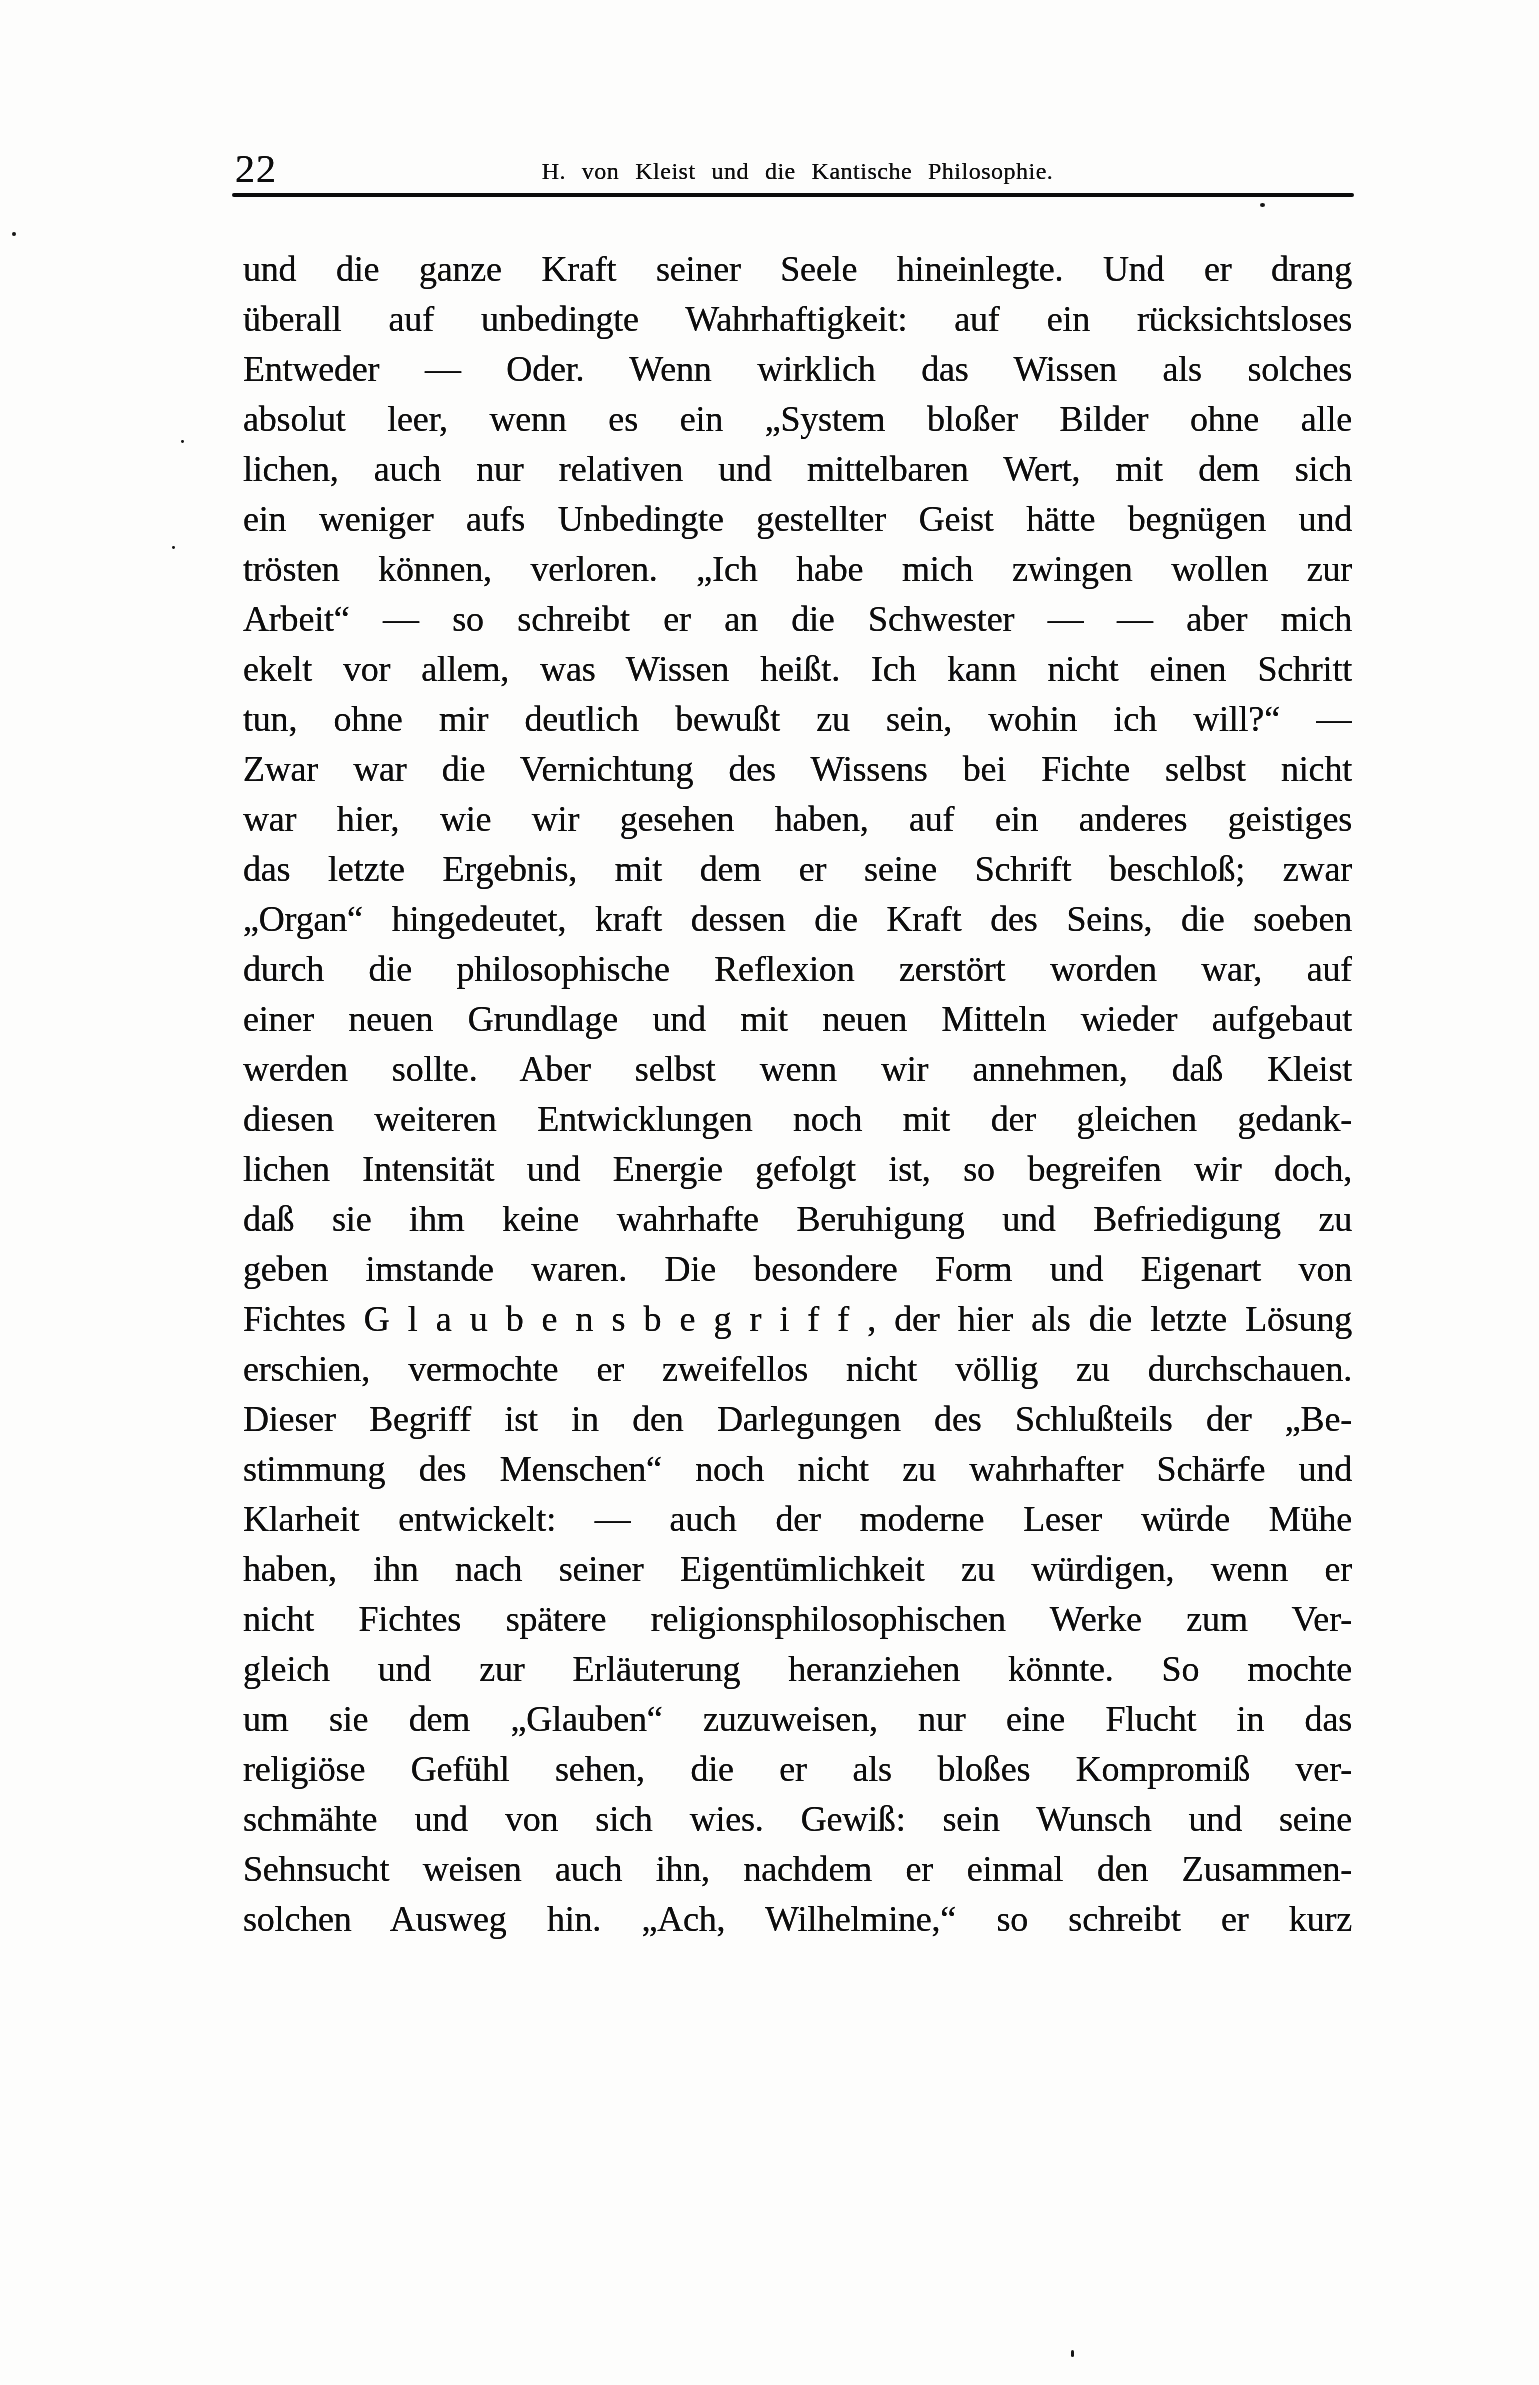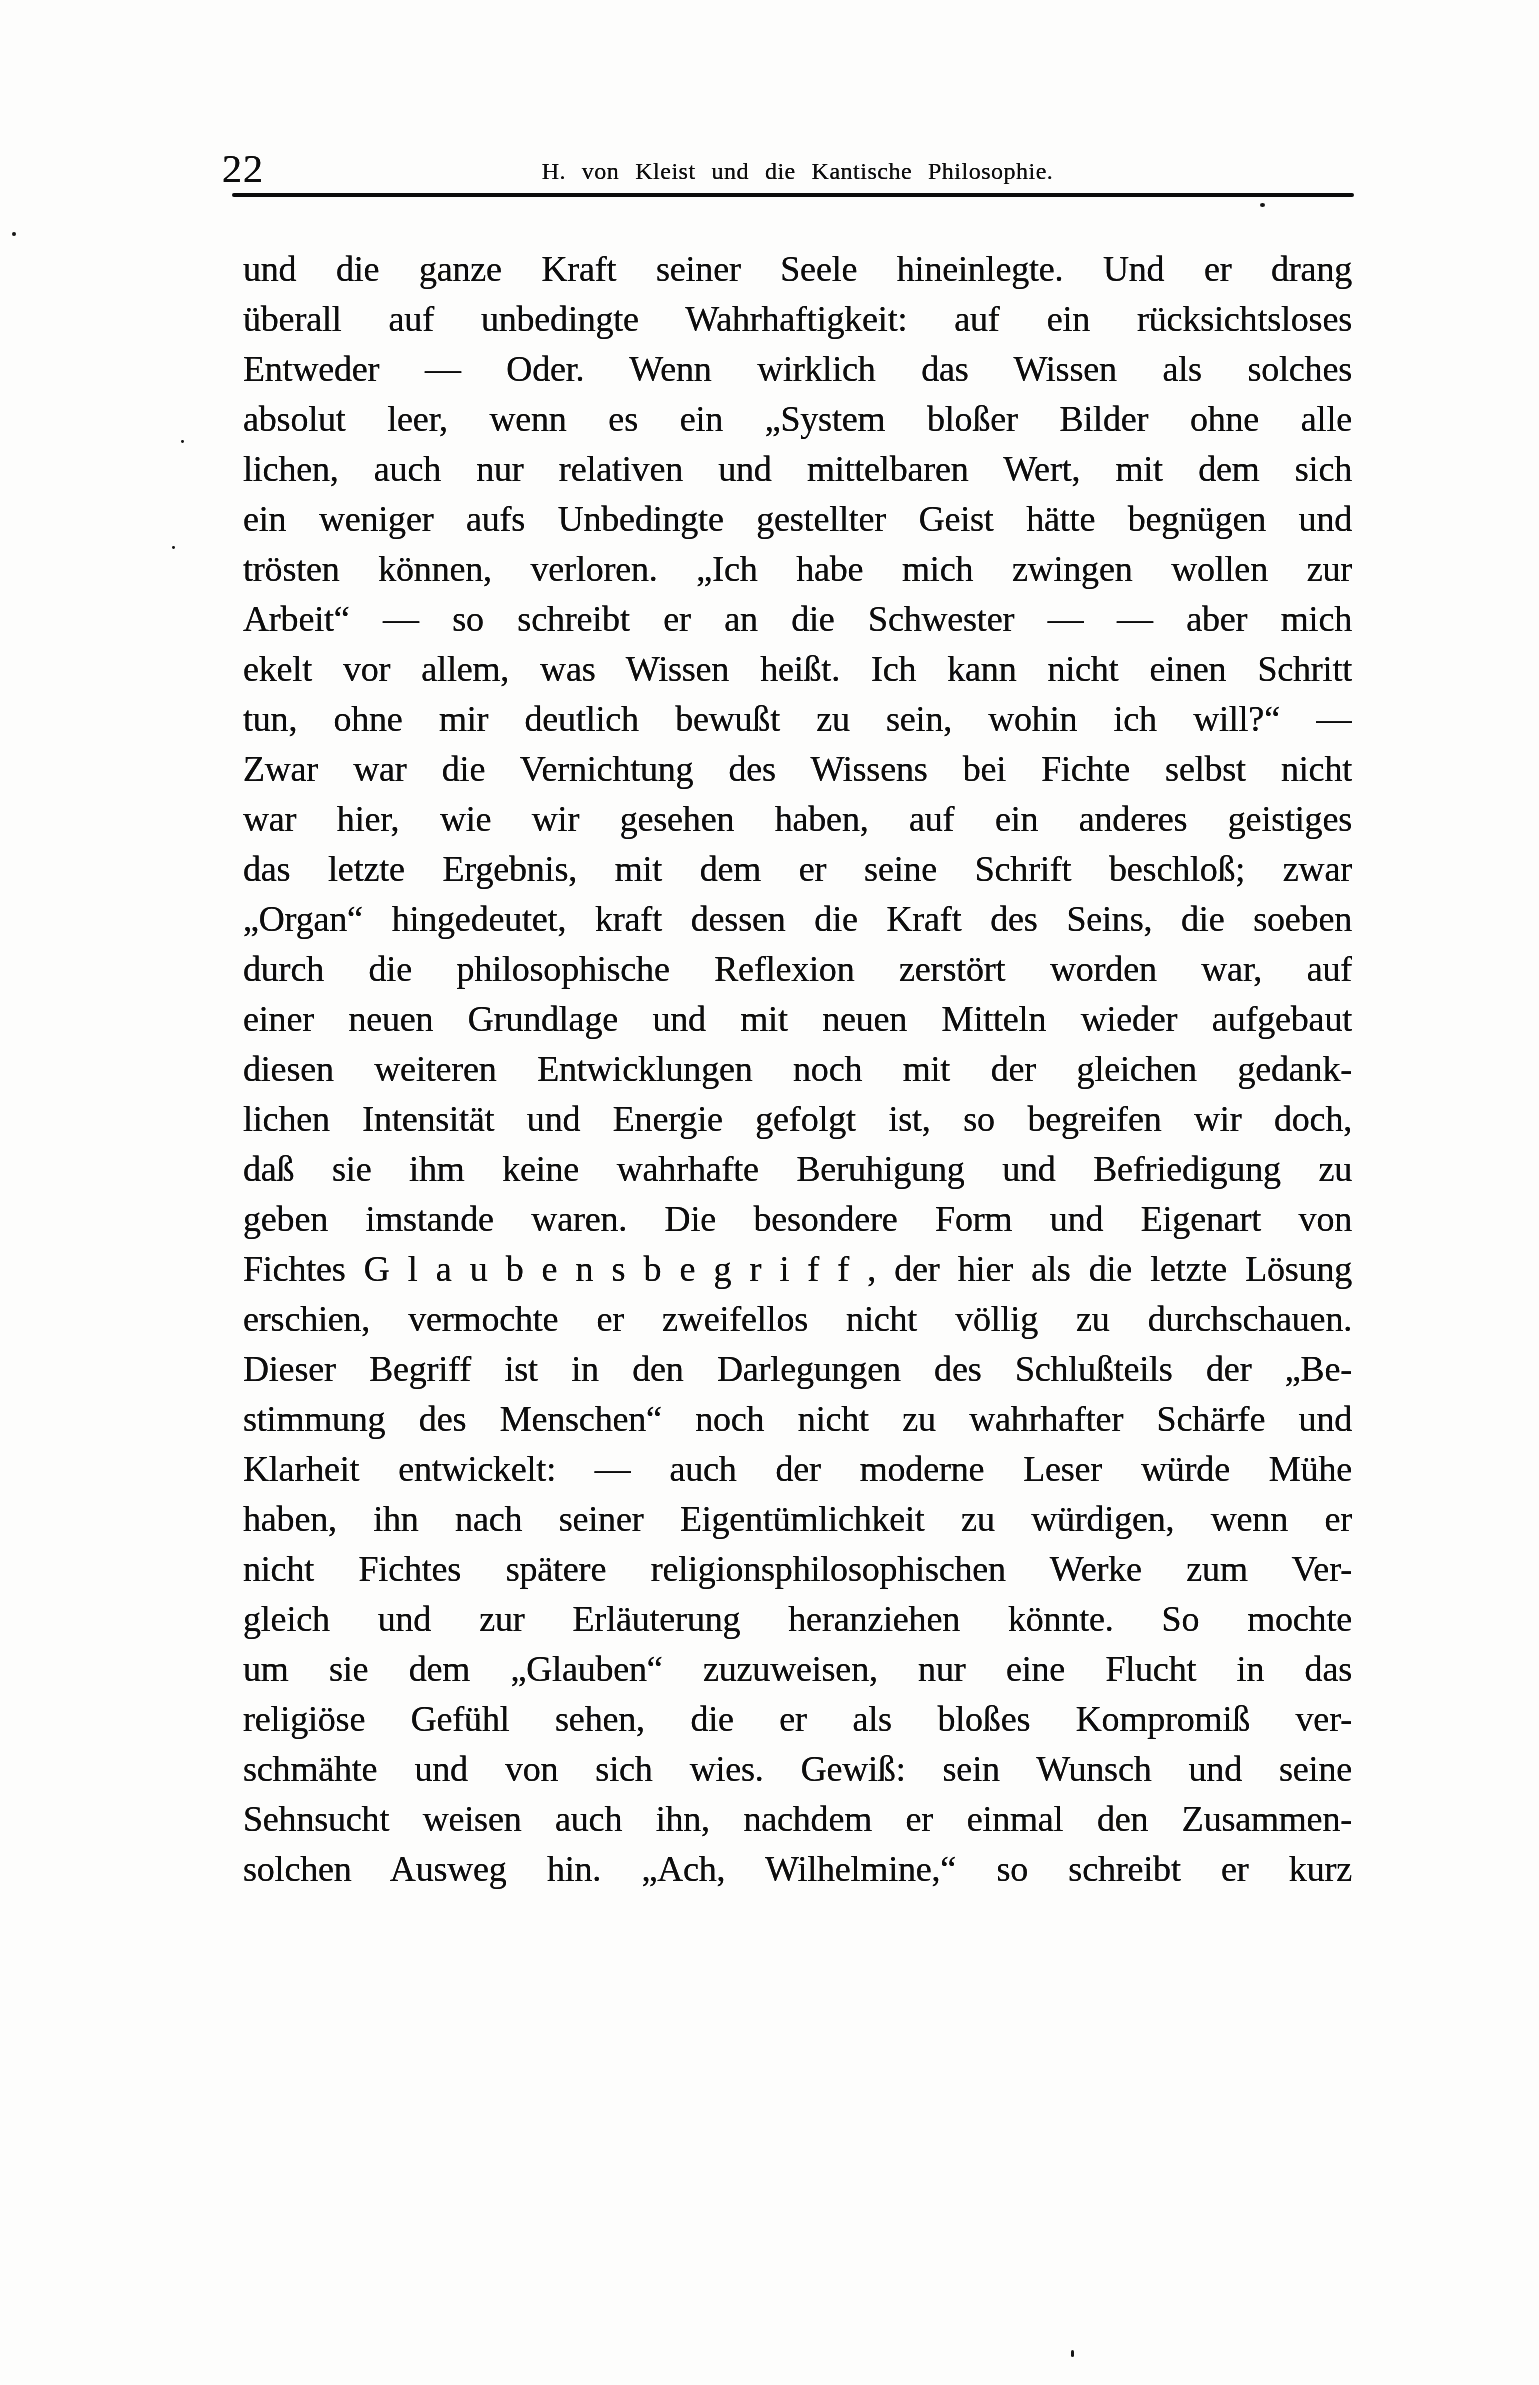--- a/index.html
+++ b/index.html
@@ -11,21 +11,21 @@
     position: relative;
     width: 1540px;
     height: 2385px;
     background: #fdfdfc;
     overflow: hidden;
     font-family: "Liberation Serif", "DejaVu Serif", serif;
     color: #0d0d0d;
   }
   .pagenum {
     position: absolute;
-    left: 222px;
+    left: 235px;
     top: 149px;
     font-size: 40px;
     line-height: 40px;
     letter-spacing: 0.9px;
     text-shadow: 0 0 0.6px currentColor;
     text-align: right;
   }
   .running-head {
     position: absolute;
     left: 243px;
@@ -95,20 +95,21 @@
     <div class="line">trösten können, verloren. „Ich habe mich zwingen wollen zur</div>
     <div class="line">Arbeit“ — so schreibt er an die Schwester — — aber mich</div>
     <div class="line">ekelt vor allem, was Wissen heißt. Ich kann nicht einen Schritt</div>
     <div class="line">tun, ohne mir deutlich bewußt zu sein, wohin ich will?“ —</div>
     <div class="line">Zwar war die Vernichtung des Wissens bei Fichte selbst nicht</div>
     <div class="line">war hier, wie wir gesehen haben, auf ein anderes geistiges</div>
     <div class="line">das letzte Ergebnis, mit dem er seine Schrift beschloß; zwar</div>
     <div class="line">„Organ“ hingedeutet, kraft dessen die Kraft des Seins, die soeben</div>
     <div class="line">durch die philosophische Reflexion zerstört worden war, auf</div>
     <div class="line">einer neuen Grundlage und mit neuen Mitteln wieder aufgebaut</div>
+    <div class="line">werden sollte. Aber selbst wenn wir annehmen, daß Kleist</div>
     <div class="line">diesen weiteren Entwicklungen noch mit der gleichen gedank-</div>
     <div class="line">lichen Intensität und Energie gefolgt ist, so begreifen wir doch,</div>
     <div class="line">daß sie ihm keine wahrhafte Beruhigung und Befriedigung zu</div>
     <div class="line">geben imstande waren. Die besondere Form und Eigenart von</div>
     <div class="line">Fichtes G l a u b e n s b e g r i f f , der hier als die letzte Lösung</div>
     <div class="line">erschien, vermochte er zweifellos nicht völlig zu durchschauen.</div>
     <div class="line">Dieser Begriff ist in den Darlegungen des Schlußteils der „Be-</div>
     <div class="line">stimmung des Menschen“ noch nicht zu wahrhafter Schärfe und</div>
     <div class="line">Klarheit entwickelt: — auch der moderne Leser würde Mühe</div>
     <div class="line">haben, ihn nach seiner Eigentümlichkeit zu würdigen, wenn er</div>

